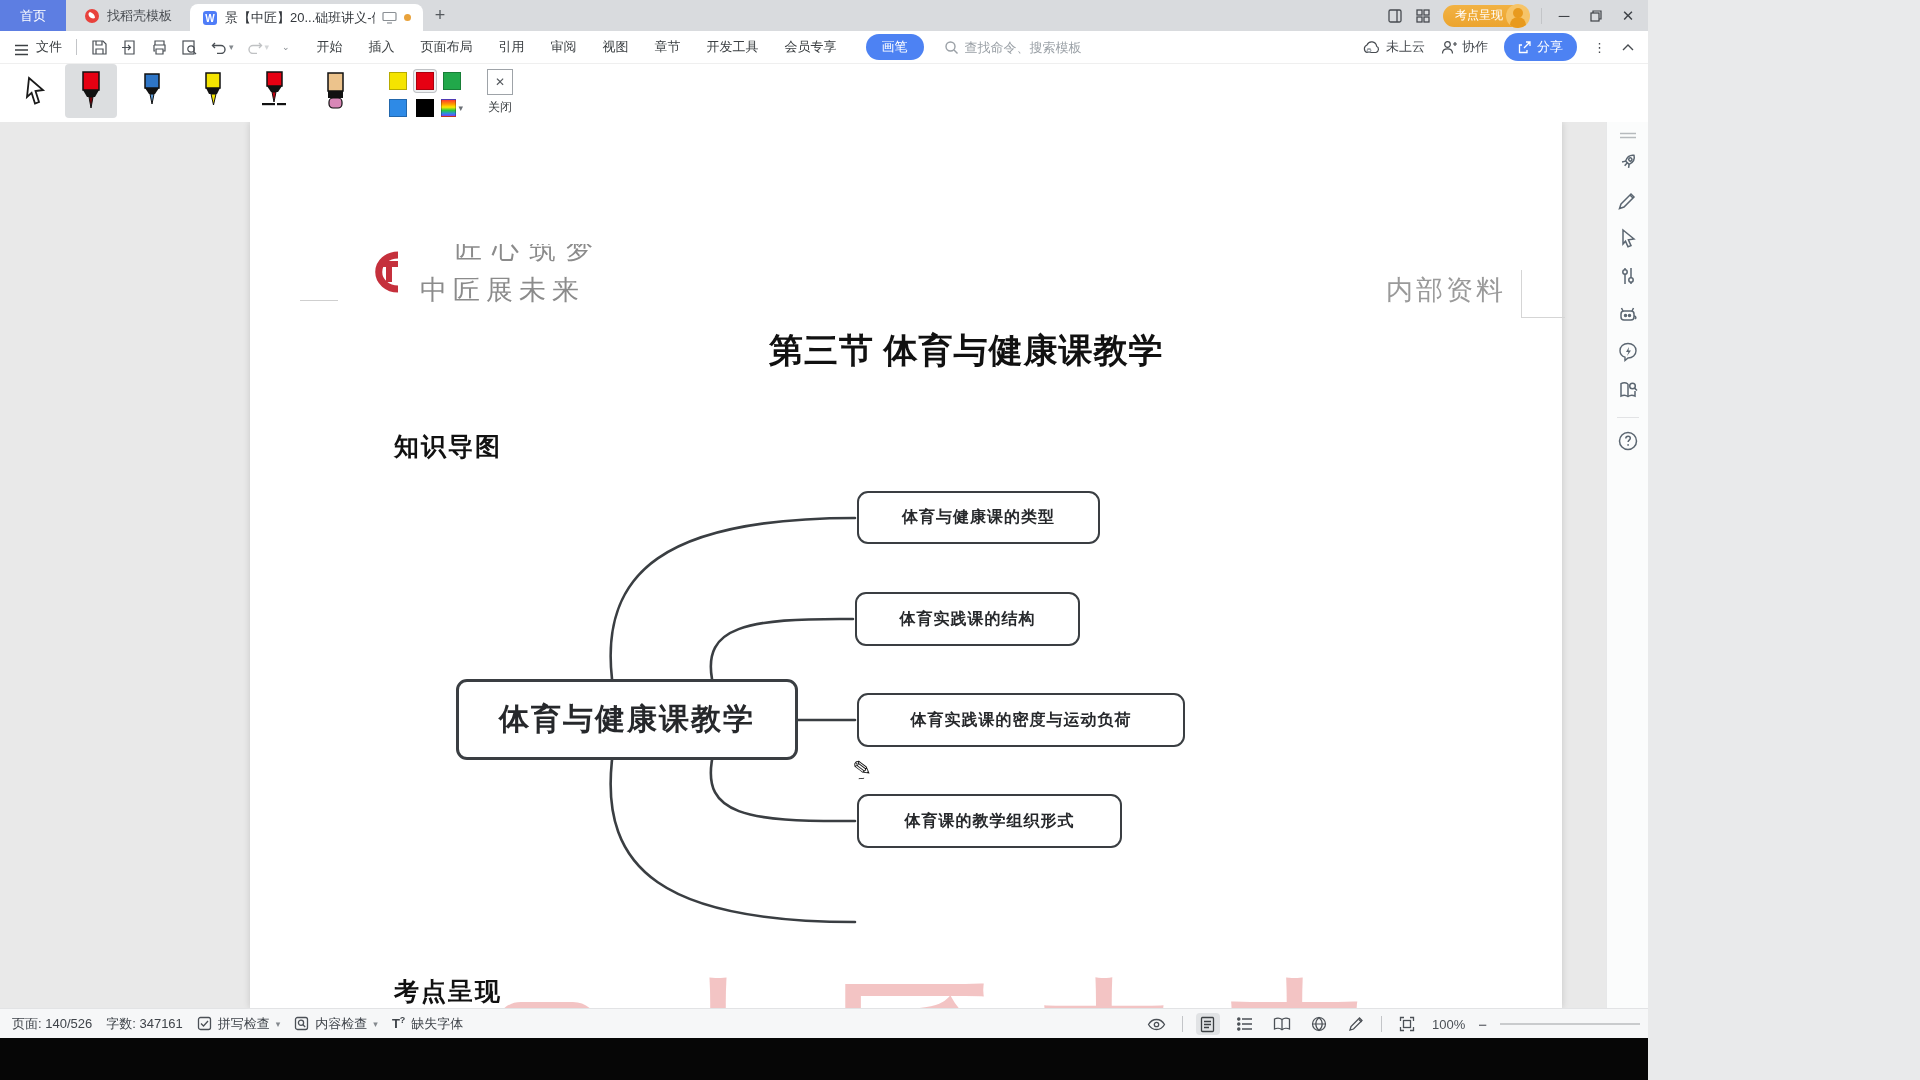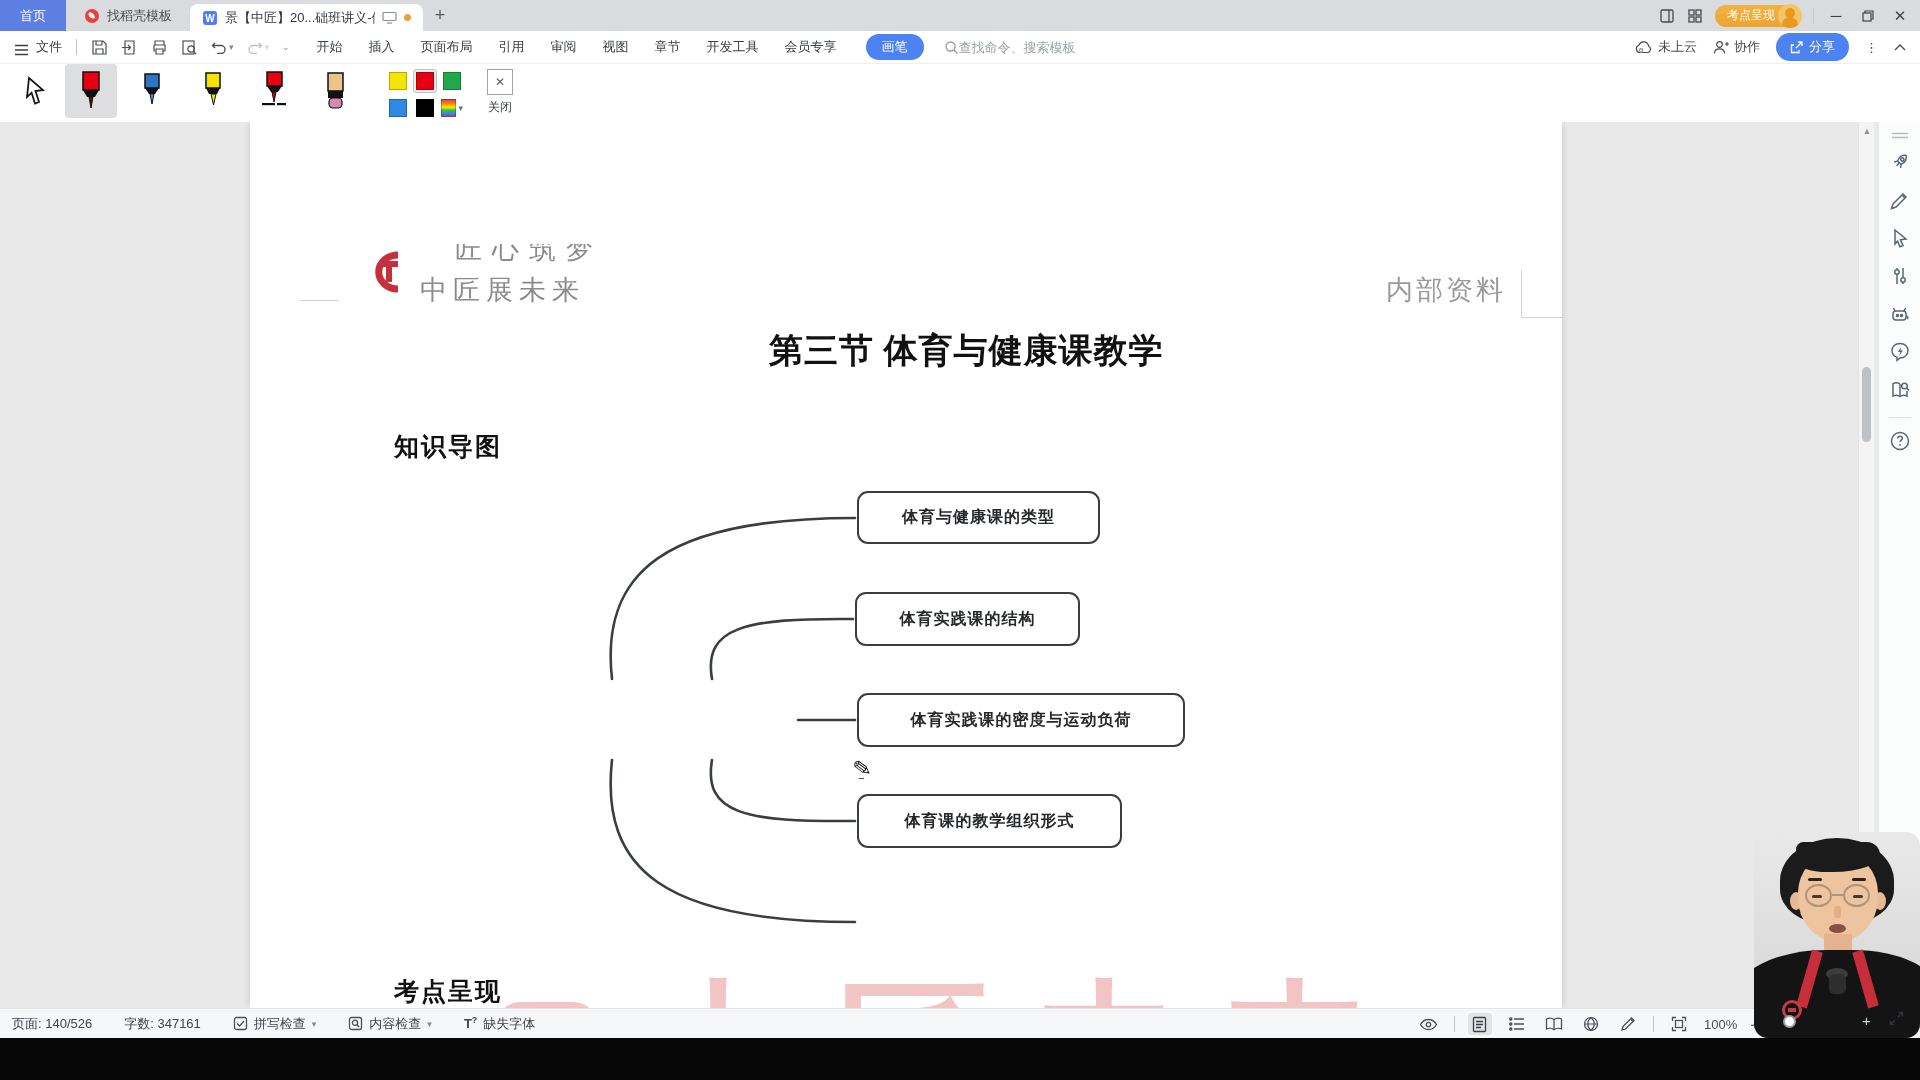--- a/index.html
+++ b/index.html
@@ -1,18 +1,18 @@
 <!DOCTYPE html>
 <html><head>
 <meta charset="utf-8">
 <style>
   *{margin:0;padding:0;box-sizing:border-box}
   html,body{width:1920px;height:1080px;overflow:hidden}
   body{font-family:"Liberation Sans","DejaVu Sans",sans-serif;background:#e9eaeb}
-  .screen{position:relative;width:1920px;height:1080px;background:#0c4a6e;overflow:hidden}
+  .screen{position:relative;width:1648px;height:1080px;background:#0c4a6e;overflow:hidden}
 
   
   .tabbar{position:absolute;top:0;left:0;right:0;height:31px;background:#d9dbde;display:flex;align-items:stretch;z-index:20}
   .tab-home{width:66px;background:#5d7ee2;color:#fff;font-size:13px;display:flex;align-items:center;justify-content:center;cursor:default}
   .tab-docer{display:flex;align-items:center;gap:7px;padding:0 18px;color:#474b50;font-size:13px}
   .tab-doc{display:flex;align-items:center;gap:7px;background:#fff;border-radius:8px 8px 0 0;margin-top:4px;padding:0 12px;font-size:13px;color:#33373c;max-width:250px}
   .tab-doc .title{white-space:nowrap;overflow:hidden;max-width:150px}
   .newtab{display:flex;align-items:center;justify-content:center;width:34px;color:#55595e;font-size:18px}
   .tab-right{margin-left:auto;display:flex;align-items:center;gap:12px;padding-right:10px}
   .login-pill{position:relative;height:22px;border-radius:12px;background:linear-gradient(#f2b243,#eca42e);color:#fff;font-size:12px;display:flex;align-items:center;padding:0 26px 0 12px}
@@ -22,21 +22,21 @@
   .winbtn{width:20px;text-align:center;color:#3e4247;font-size:15px;line-height:31px}
   .vdiv{width:1px;height:16px;background:#c3c5c8;align-self:center}
 
   
   .menubar{position:absolute;top:31px;left:0;right:0;height:33px;background:#fff;border-bottom:1px solid #efefef;display:flex;align-items:center;font-size:13px;color:#3c4043;z-index:20}
   .file-btn{display:flex;align-items:flex-end;gap:7px;padding:0 14px 0 14px}
   .qicons{display:flex;align-items:center;gap:13px;padding:0 14px;color:#4b5056}
   .menu-items{display:flex;align-items:center}
   .menu-items span{padding:0 13px;cursor:default}
   .brush-pill{margin-left:16px;background:#4d82f3;color:#fff;border-radius:13px;padding:4px 16px;font-size:13px}
-  .searchbox{display:flex;align-items:flex-start;gap:0;margin-left:20px}
+  .searchbox{display:flex;align-items:flex-start;gap:6px;margin-left:20px}
   .searchbox input{border:none;outline:none;font-size:13px;color:#62676d;width:150px;background:transparent}
   .searchbox input::placeholder{color:#9aa0a6}
   .menu-right{margin-left:auto;display:flex;align-items:center;gap:16px;padding-right:14px;color:#474b50}
   .share-pill{display:flex;align-items:center;gap:6px;background:#4d82f3;color:#fff;border-radius:14px;padding:5px 14px}
   .icon-lbl{display:flex;align-items:center;gap:5px}
 
   
   .pentools{position:absolute;top:64px;left:0;right:0;height:58px;background:#fff;display:flex;align-items:flex-start;padding-left:16px;z-index:20}
   .ptool{width:52px;height:54px;margin-left:9px;display:flex;align-items:center;justify-content:center;border-radius:4px}
   .ptool.selected{background:#dcdee0}
@@ -63,21 +63,21 @@
   .scroll-arrow{position:absolute;left:0;width:16px;text-align:center;font-size:9px;color:#8e9296}
 
   
   .side{position:absolute;top:122px;right:0;width:42px;height:886px;background:#fbfcfc;border-left:1px solid #e7e8e9;display:flex;flex-direction:column;align-items:center;z-index:20}
   .side .itm{width:30px;height:30px;margin-top:8px;display:flex;align-items:center;justify-content:center;color:#5b6671}
   .side .handle{margin-top:10px;color:#b6babd}
   .side .div{width:22px;height:1px;background:#e2e3e5;margin-top:12px}
 
   
   .statusbar{position:absolute;left:0;right:0;top:1008px;height:30px;background:#f6f7f8;border-top:1px solid #e2e3e5;display:flex;align-items:center;font-size:13px;color:#3f444a;z-index:40}
-  .statusbar .grp{display:flex;align-items:center;gap:6px;margin-left:32px}
+  .statusbar .grp{display:flex;align-items:center;gap:6px;margin-left:14px}
   .statusbar .first{margin-left:12px}
   .caret{font-size:9px;color:#84898e}
   .sb-right{position:absolute;right:0;top:0;height:30px;display:flex;align-items:center;gap:13px;padding-right:8px}
   .vicon{display:flex;align-items:center;justify-content:center;width:24px;height:22px;color:#4b5056}
   .vicon.active{background:#e1e3e5;border-radius:4px}
   .tmark{font-weight:700;font-size:13px}
   .tmark sup{font-size:9px}
 
   
   .webcam{position:absolute;left:1754px;top:832px;width:166px;height:206px;border-radius:14px;overflow:hidden;background:linear-gradient(180deg,#e9e9e9,#d3d3d3);z-index:50}
@@ -378,20 +378,21 @@
     <div class="doc-abs serif" style="left:394px;top:308px;font-size:25px;font-weight:700;letter-spacing:2px">知识导图</div>
 
     <svg class="doc-abs" style="left:400px;top:300px" width="800" height="560" viewBox="0 0 800 560" fill="none" stroke="#3a3e42" stroke-width="2.6" stroke-linecap="round">
       <path d="M212 257 C200 150 265 96 455 96"></path>
       <path d="M312 257 C303 205 345 196 453 197"></path>
       <path d="M398 298 L455 298"></path>
       <path d="M312 338 C303 392 345 400 455 399"></path>
       <path d="M212 338 C200 448 265 500 455 500"></path>
     </svg>
 
+    <div class="mm-node mm-root" style="left:456px;top:557px;width:342px;height:81px">体育与健康课教学</div>
     <div class="mm-node mm-leaf" style="left:857px;top:369px;width:243px;height:53px">体育与健康课的类型</div>
     <div class="mm-node mm-leaf" style="left:855px;top:470px;width:225px;height:54px">体育实践课的结构</div>
     <div class="mm-node mm-leaf" style="left:857px;top:571px;width:328px;height:54px">体育实践课的密度与运动负荷</div>
     <div class="mm-node mm-leaf" style="left:857px;top:672px;width:265px;height:54px">体育课的教学组织形式</div>
 
     <div class="doc-abs" style="left:853px;top:634px;font-size:22px;color:#111;transform:rotate(-8deg)">✎<span style="font-size:11px;position:absolute;left:4px;top:16px">~</span></div>
 
     <div class="doc-abs serif" style="left:394px;top:853px;font-size:25px;font-weight:700;letter-spacing:2px">考点呈现</div>
 
     <div class="scrollv">

